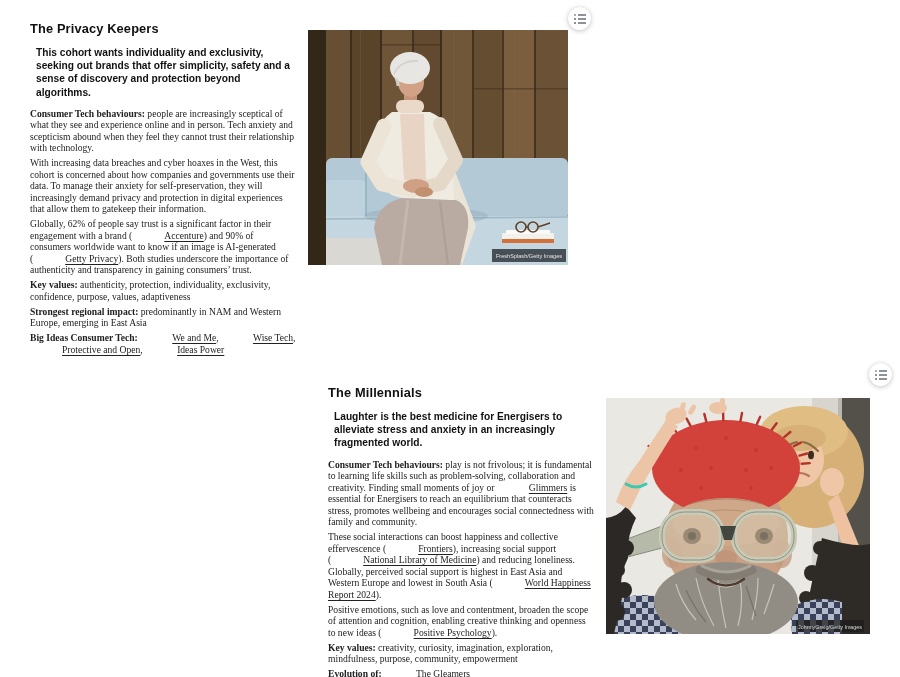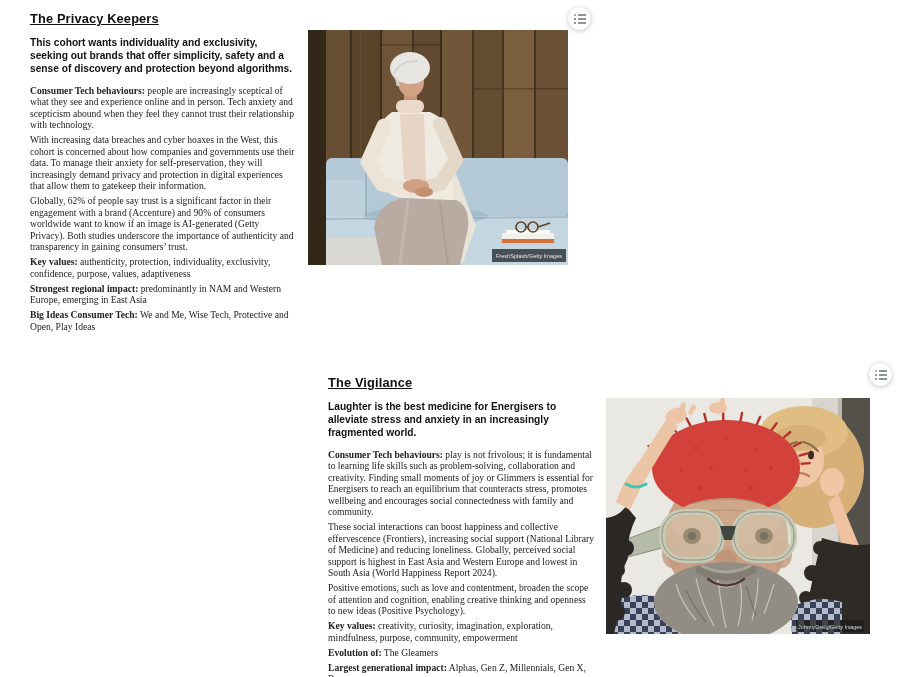--- a/index.html
+++ b/index.html
@@ -4,32 +4,32 @@
 <style>
   * { box-sizing: border-box; margin: 0; padding: 0; }
   html,body { background:#ffffff; }
   body {
     width:900px; height:677px; position:relative; overflow:hidden;
     font-family:"Liberation Sans", sans-serif; color:#1f1f1f;
   }
   .sec { position:absolute; }
   .sec h1 {
     font:700 12.8px/1.15 "Liberation Sans", sans-serif;
-    color:#101010; letter-spacing:.15px; margin:4px 0 9px 0;text-decoration:underline;
+    color:#101010; letter-spacing:.15px; margin:14px 0 9px 0;
   }
   .intro {
     font:700 10.2px/13.3px "Liberation Sans", sans-serif;
-    color:#111; margin:0 0 9px 0;
+    color:#111; margin:0 0 9px 6px;
   }
   .bp {
     font:400 9.6px/11.5px "Liberation Serif", serif;
     color:#222; margin:0 0 3.5px 0;
   }
   .bp .b { font-weight:700; }
-  .bp .u { text-underline-offset:1.5px; cursor:pointer; }
+  .bp .u { text-decoration:underline; text-underline-offset:1.5px; cursor:pointer;padding-left:32px; }
   figure.photo { position:absolute; overflow:hidden; background:#ddd; }
   figure.photo svg { display:block; }
   .round-btn {
     position:absolute; width:23px; height:23px; border-radius:50%;
     background:#fff; border:none; cursor:pointer;
     box-shadow:0 1px 5px rgba(0,0,0,.22), 0 0 1px rgba(0,0,0,.15);
     display:flex; align-items:center; justify-content:center; padding:0;
   }
 </style>
 </head>
@@ -38,21 +38,21 @@
 <div>
 
   <section class="sec" style="left:30px;top:8px;width:266px">
     <h1>The Privacy Keepers</h1>
     <p class="intro">This cohort wants individuality and exclusivity, seeking out brands that offer simplicity, safety and a sense of discovery and protection beyond algorithms.</p>
     <p class="bp"><span class="b">Consumer Tech behaviours:</span><span> people are increasingly sceptical of what they see and experience online and in person. Tech anxiety and scepticism abound when they feel they cannot trust their relationship with technology.</span></p>
     <p class="bp"><span>With increasing data breaches and cyber hoaxes in the West, this cohort is concerned about how companies and governments use their data. To manage their anxiety for self-preservation, they will increasingly demand privacy and protection in digital experiences that allow them to gatekeep their information.</span></p>
     <p class="bp"><span>Globally, 62% of people say trust is a significant factor in their engagement with a brand (</span><span class="u">Accenture</span><span>) and 90% of consumers worldwide want to know if an image is AI-generated (</span><span class="u">Getty Privacy</span><span>). Both studies underscore the importance of authenticity and transparency in gaining consumers’ trust.</span></p>
     <p class="bp"><span class="b">Key values:</span><span> authenticity, protection, individuality, exclusivity, confidence, purpose, values, adaptiveness</span></p>
     <p class="bp"><span class="b">Strongest regional impact:</span><span> predominantly in NAM and Western Europe, emerging in East Asia</span></p>
-    <p class="bp"><span class="b">Big Ideas Consumer Tech:</span><span> </span><span class="u">We and Me</span><span>, </span><span class="u">Wise Tech</span><span>, </span><span class="u">Protective and Open</span><span>, </span><span class="u">Play Ideas</span></p>
+    <p class="bp"><span class="b">Big Ideas Consumer Tech:</span><span> </span><span class="u">We and Me</span><span>, </span><span class="u">Wise Tech</span><span>, </span><span class="u">Protective and Open</span><span>, </span><span class="u">Ideas Power</span></p>
   </section>
 
   <figure class="photo" style="left:308px;top:30px;width:260px;height:235px">
     <svg width="260" height="235" viewBox="0 0 260 235" xmlns="http://www.w3.org/2000/svg">
       <g>
         <rect width="260" height="235" fill="#5e4830"></rect>
         <rect x="0" width="18" height="235" fill="#332818"></rect>
         <rect x="18" width="24" height="235" fill="#664f33"></rect>
         <rect x="42" width="2" height="235" fill="#3c2d1c"></rect>
         <rect x="44" width="28" height="235" fill="#5a4429"></rect>
@@ -121,21 +121,21 @@
       <rect x="0" y="0" width="2" height="2" fill="#a8adb4"></rect>
       <rect x="4" y="0" width="8" height="2" fill="#8d939b"></rect>
       <rect x="0" y="4" width="2" height="2" fill="#8d939b"></rect>
       <rect x="4" y="4" width="8" height="2" fill="#8d939b"></rect>
       <rect x="0" y="8" width="2" height="2" fill="#8d939b"></rect>
       <rect x="4" y="8" width="8" height="2" fill="#8d939b"></rect>
     </svg>
   </button>
 
   <section class="sec" style="left:328px;top:372px;width:266px">
-    <h1>The Vigilance</h1>
+    <h1>The Millennials</h1>
     <p class="intro">Laughter is the best medicine for Energisers to alleviate stress and anxiety in an increasingly fragmented world.</p>
     <p class="bp"><span class="b">Consumer Tech behaviours:</span><span> play is not frivolous; it is fundamental to learning life skills such as problem-solving, collaboration and creativity. Finding small moments of joy or </span><span class="u">Glimmers</span><span> is essential for Energisers to reach an equilibrium that counteracts stress, promotes wellbeing and encourages social connectedness with family and community.</span></p>
     <p class="bp"><span>These social interactions can boost happiness and collective effervescence (</span><span class="u">Frontiers</span><span>), increasing social support (</span><span class="u">National Library of Medicine</span><span>) and reducing loneliness. Globally, perceived social support is highest in East Asia and Western Europe and lowest in South Asia (</span><span class="u">World Happiness Report 2024</span><span>).</span></p>
     <p class="bp"><span>Positive emotions, such as love and contentment, broaden the scope of attention and cognition, enabling creative thinking and openness to new ideas (</span><span class="u">Positive Psychology</span><span>).</span></p>
     <p class="bp"><span class="b">Key values:</span><span> creativity, curiosity, imagination, exploration, mindfulness, purpose, community, empowerment</span></p>
     <p class="bp"><span class="b">Evolution of:</span><span> </span><span class="u">The Gleamers</span></p>
     <p class="bp"><span class="b">Largest generational impact:</span><span> Alphas, Gen Z, Millennials, Gen X, Boomers</span></p>
 
   </section>
 

